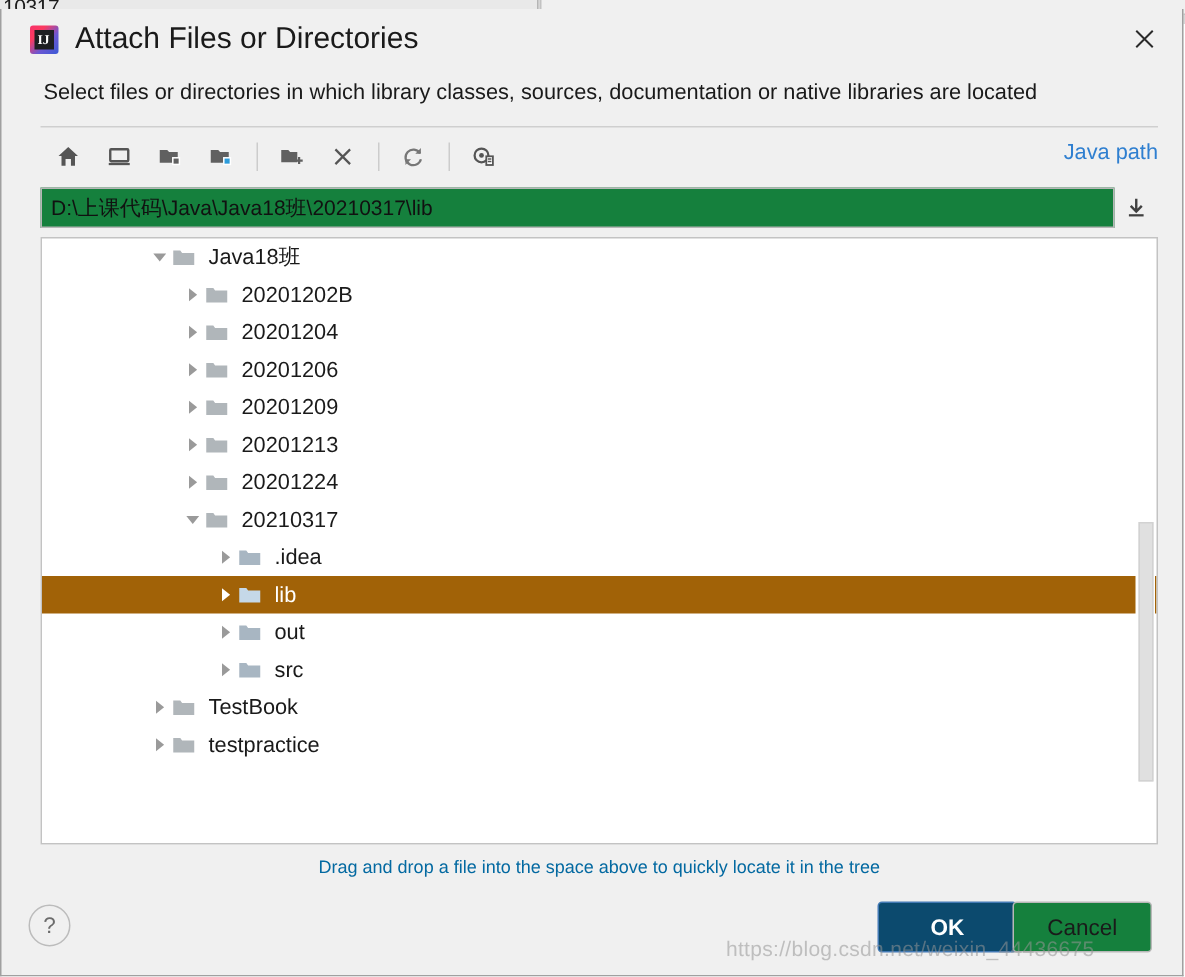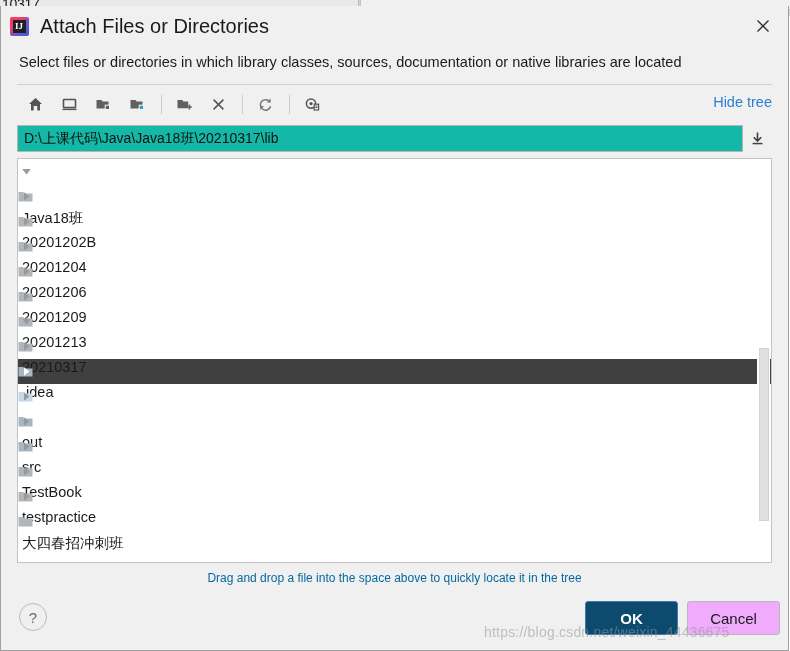--- a/index.html
+++ b/index.html
@@ -50,20 +50,21 @@
   #dialog {
     position: absolute;
     left: 0;
     top: 6px;
     width: 789px;
     height: 645px;
     background: #f0f0f0;
     border: 1px solid #a0a0a0;
     border-top: none;
     box-sizing: border-box;
+    padding-left: 10px;
   }
 
   
   .titlebar {
     position: relative;
     height: 40px;
     display: flex;
     align-items: center;
     padding: 0 0 0 9px;
   }
@@ -158,21 +159,21 @@
   
   .path-row {
     display: flex;
     align-items: center;
     margin: 2px 16px 0 16px;
   }
   .path-input {
     flex: 1 1 auto;
     height: 27px;
     line-height: 27px;
-    background: #14b8a6;
+    background: #15803d;
     border: 1px solid #b6b6b6;
     font-size: 14px;
     color: #111111;
     padding: 0 6px;
     font-family: "Liberation Sans", "DejaVu Sans", sans-serif;
     box-sizing: border-box;
     outline: none;
   }
   .path-dl {
     width: 29px;
@@ -190,27 +191,26 @@
     margin: 6px 16px 0 16px;
     height: 405px;
     background: #ffffff;
     border: 1px solid #c3c3c3;
     overflow: hidden;
     box-sizing: border-box;
   }
   .tree-row {
     height: 25px;
     display: flex;
-    align-items: flex-start;
+    align-items: center;
     white-space: nowrap;
     cursor: default;
-    flex-direction: column;
   }
   .tree-row.selected {
-    background: #404040;
+    background: #a16207;
   }
   .twisty {
     width: 17px;
     height: 25px;
     flex: 0 0 auto;
     display: flex;
     align-items: center;
     justify-content: center;
     cursor: pointer;
   }
@@ -298,22 +298,22 @@
   }
   .btn-ok {
     right: 110px;
     background: #0c4a6e;
     color: #ffffff;
     font-weight: bold;
     border: 1px solid #4279b4;
     width: 93px;
   }
   .btn-cancel {
-    right: 8px;
-    background: #f0abfc;
+    right: 20px;
+    background: #15803d;
     color: #1a1a1a;
     border: 1px solid #b8b8b8;
     width: 93px;
   }
 
   
   .watermark {
     position: absolute;
     left: 483px;
     bottom: 10px;
@@ -411,21 +411,21 @@
       <span class="tb-btn">
         <svg width="17" height="17" viewBox="0 0 17 17">
           <circle cx="7" cy="7.6" r="4.6" fill="none" stroke="#555555" stroke-width="1.5"></circle>
           <circle cx="7" cy="7.6" r="1.6" fill="#555555"></circle>
           <rect x="10.2" y="8.2" width="4.4" height="5.8" fill="#ffffff" stroke="#555555" stroke-width="1.2"></rect>
           <path d="M11.2 10 L13.6 10 M11.2 11.6 L13.6 11.6" stroke="#555555" stroke-width="1"></path>
         </svg>
       </span>
 
     </div>
-    <span class="hide-path">Hide tree</span>
+    <span class="hide-path">Java path</span>
   </div>
 
   <div class="path-row">
     <input class="path-input" type="text" value="D:\上课代码\Java\Java18班\20210317\lib" style="">
     <span class="path-dl">
       <svg width="17" height="17" viewBox="0 0 17 17">
         <path d="M8.5 2.5 L8.5 10.5 M4.8 7.2 L8.5 11 L12.2 7.2" stroke="#404040" stroke-width="1.6" fill="none"></path>
         <rect x="3.6" y="12.8" width="9.8" height="1.5" fill="#404040"></rect>
       </svg>
     </span>
@@ -514,20 +514,34 @@
             <svg width="17" height="14" viewBox="0 0 17 14">
               <path d="M0.5 2 L5.2 2 L6.4 3.6 L14.5 3.6 L14.5 11.6 L0.5 11.6 Z" fill="#b0b6ba"></path>
             </svg>
           </span>
           <span class="node-label">20201213</span>
         </div>
         <div class="tree-row">
           <span style="width: 92px; flex: 0 0 auto;"></span>
           <span class="twisty">
             <svg width="11" height="11" viewBox="0 0 11 11">
+              <path d="M3 1.2 L8.4 5.5 L3 9.8 Z" fill="#9a9a9a"></path>
+            </svg>
+          </span>
+          <span class="folder-ico">
+            <svg width="17" height="14" viewBox="0 0 17 14">
+              <path d="M0.5 2 L5.2 2 L6.4 3.6 L14.5 3.6 L14.5 11.6 L0.5 11.6 Z" fill="#b0b6ba"></path>
+            </svg>
+          </span>
+          <span class="node-label">20201224</span>
+        </div>
+        <div class="tree-row">
+          <span style="width: 92px; flex: 0 0 auto;"></span>
+          <span class="twisty">
+            <svg width="11" height="11" viewBox="0 0 11 11">
               <path d="M1.2 3 L9.8 3 L5.5 8.4 Z" fill="#9a9a9a"></path>
             </svg>
           </span>
           <span class="folder-ico">
             <svg width="17" height="14" viewBox="0 0 17 14">
               <path d="M0.5 2 L5.2 2 L6.4 3.6 L14.5 3.6 L14.5 11.6 L0.5 11.6 Z" fill="#b0b6ba"></path>
             </svg>
           </span>
           <span class="node-label">20210317</span>
         </div>
@@ -607,34 +621,20 @@
             <svg width="11" height="11" viewBox="0 0 11 11">
               <path d="M3 1.2 L8.4 5.5 L3 9.8 Z" fill="#9a9a9a"></path>
             </svg>
           </span>
           <span class="folder-ico">
             <svg width="17" height="14" viewBox="0 0 17 14">
               <path d="M0.5 2 L5.2 2 L6.4 3.6 L14.5 3.6 L14.5 11.6 L0.5 11.6 Z" fill="#b0b6ba"></path>
             </svg>
           </span>
           <span class="node-label">testpractice</span>
-        </div>
-        <div class="tree-row">
-          <span style="width: 70px; flex: 0 0 auto;"></span>
-          <span class="twisty">
-            <svg width="11" height="11" viewBox="0 0 11 11">
-              <path d="M3 1.2 L8.4 5.5 L3 9.8 Z" fill="#9a9a9a"></path>
-            </svg>
-          </span>
-          <span class="folder-ico">
-            <svg width="17" height="14" viewBox="0 0 17 14">
-              <path d="M0.5 2 L5.2 2 L6.4 3.6 L14.5 3.6 L14.5 11.6 L0.5 11.6 Z" fill="#b0b6ba"></path>
-            </svg>
-          </span>
-          <span class="node-label">大四春招冲刺班</span>
         </div>
       </div>
     <div class="vscroll">
       <div class="vthumb" id="vthumb" style="top: 47%; height: 43%;"></div>
     </div>
   </div>
 
   <div class="hint">Drag and drop a file into the space above to quickly locate it in the tree</div>
 
   <div class="footer">

